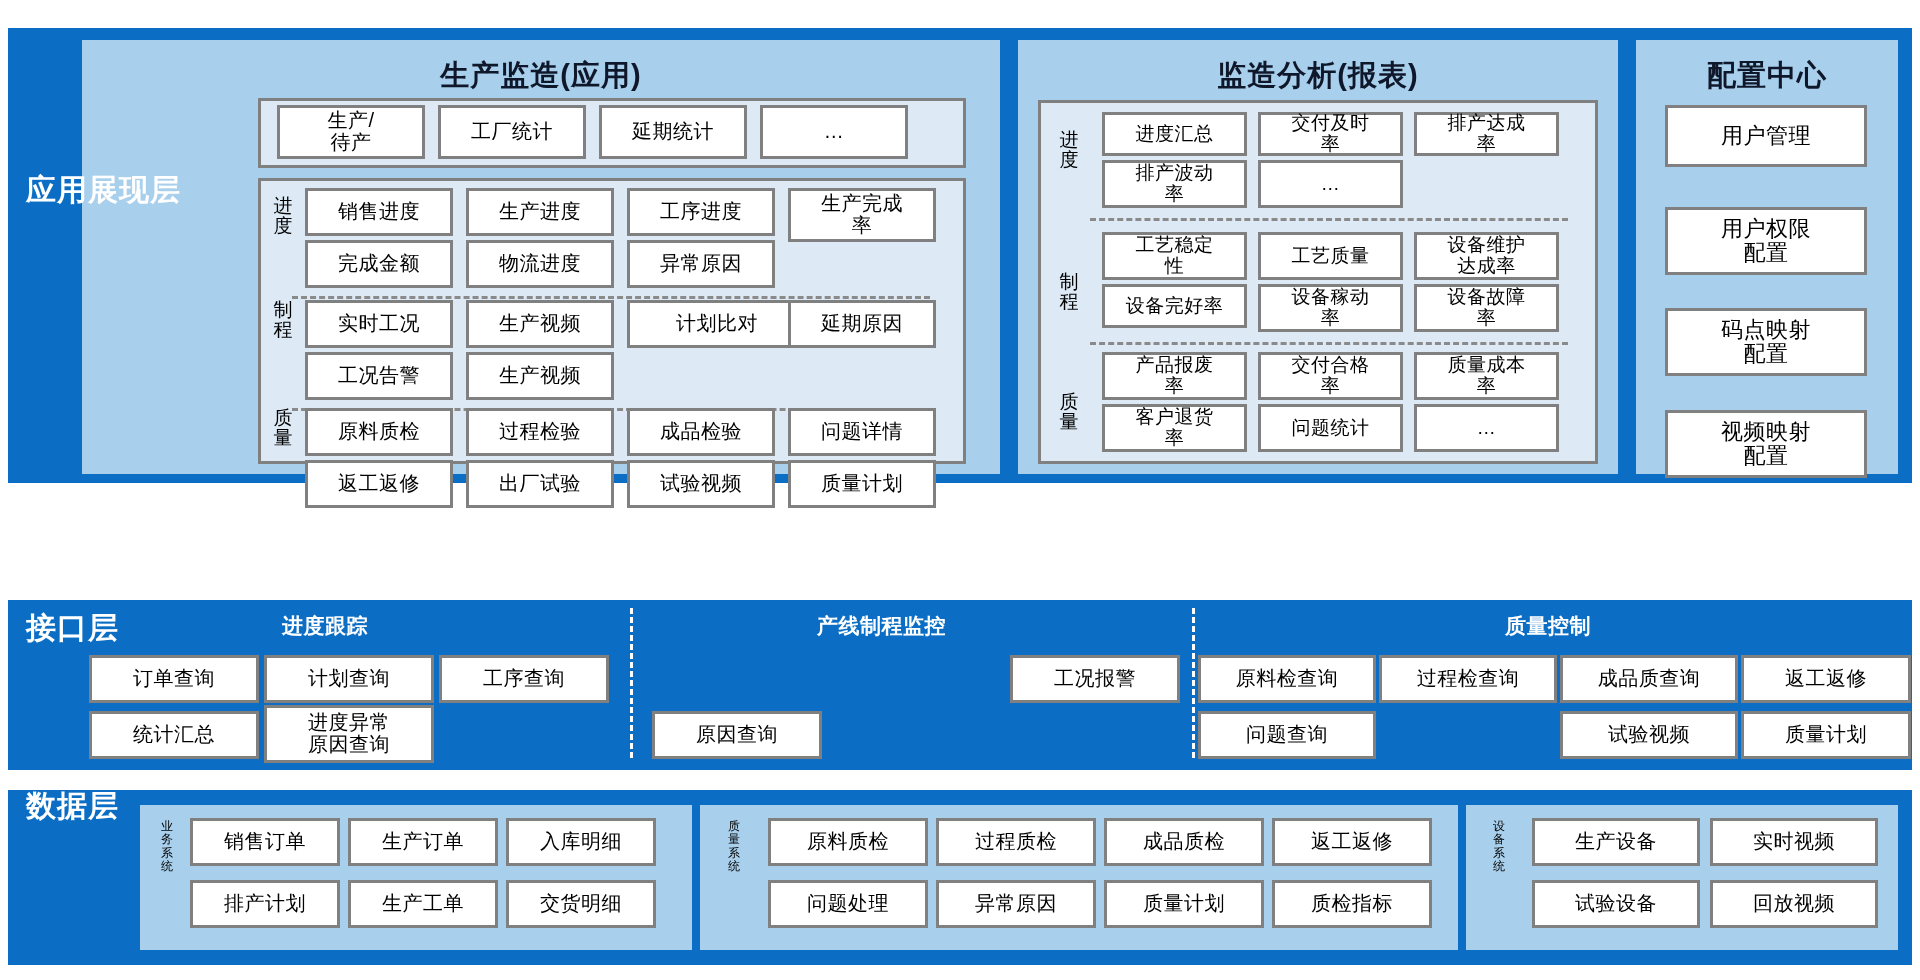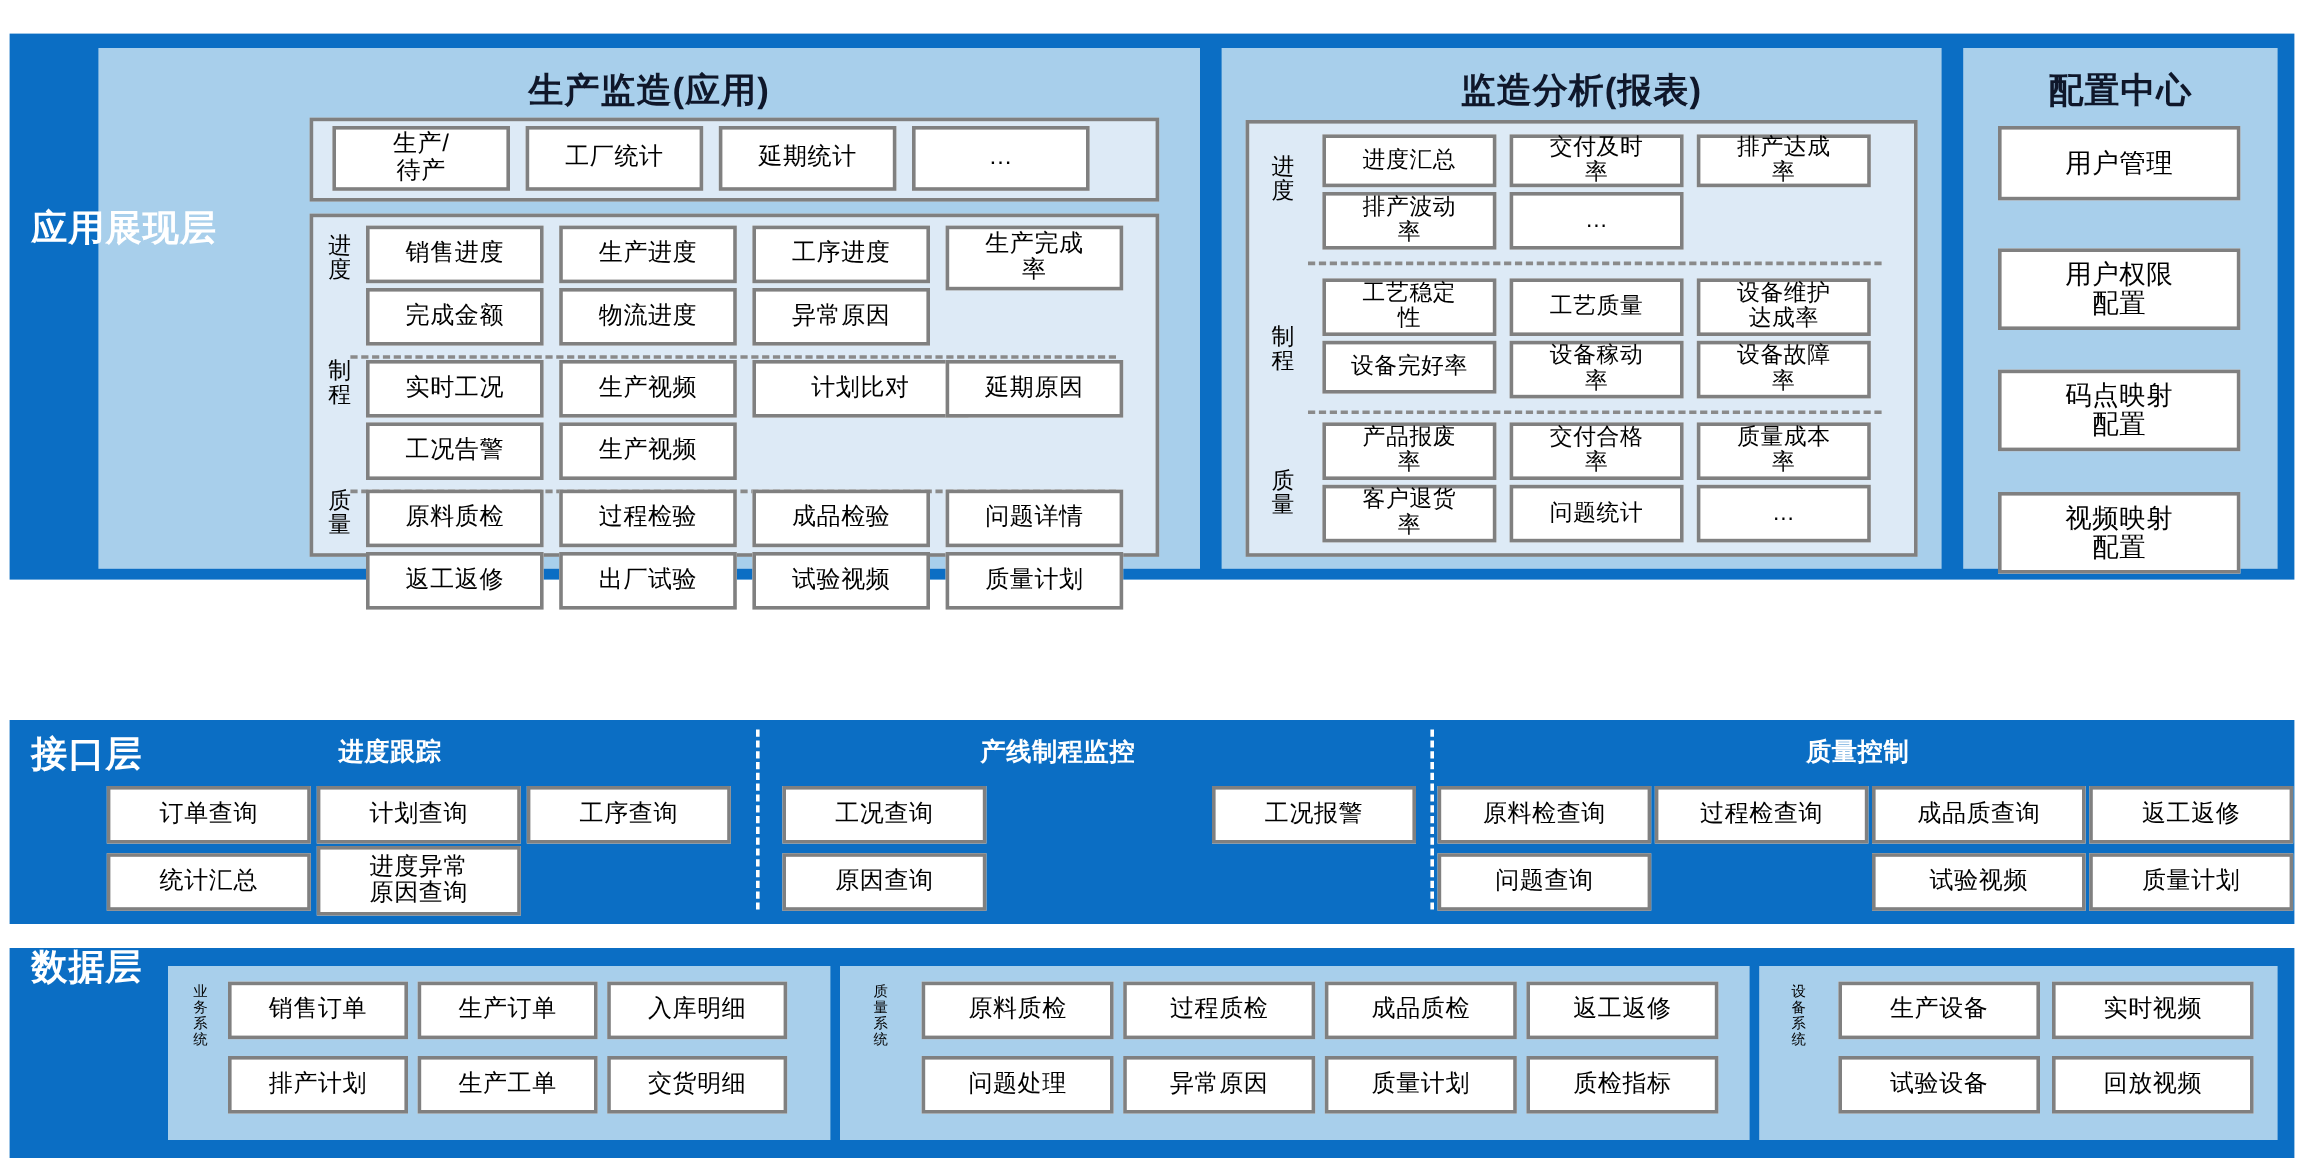--- a/index.html
+++ b/index.html
@@ -258,21 +258,20 @@
   <div class="vdash" style="left:630px; top:608px; height:150px;"></div>
   <div class="vdash" style="left:1192px; top:608px; height:150px;"></div>
 
   <div class="box small" style="position:absolute; left:89px; top:655px; width:170px; height:48px;">订单查询</div>
   <div class="box small" style="position:absolute; left:264px; top:655px; width:170px; height:48px;">计划查询</div>
   <div class="box small" style="position:absolute; left:439px; top:655px; width:170px; height:48px;">工序查询</div>
   <div class="box small" style="position:absolute; left:89px; top:711px; width:170px; height:48px;">统计汇总</div>
   <div class="box small" style="position:absolute; left:264px; top:705px; width:170px; height:58px;">进度异常
 原因查询</div>
 
-  <div class="box small" style="position:absolute; left:652px; top:655px; width:170px; height:48px;">工况查询</div>
   <div class="box small" style="position:absolute; left:1010px; top:655px; width:170px; height:48px;">工况报警</div>
   <div class="box small" style="position:absolute; left:652px; top:711px; width:170px; height:48px;">原因查询</div>
 
   <div class="box small" style="position:absolute; left:1198px; top:655px; width:178px; height:48px;">原料检查询</div>
   <div class="box small" style="position:absolute; left:1379px; top:655px; width:178px; height:48px;">过程检查询</div>
   <div class="box small" style="position:absolute; left:1560px; top:655px; width:178px; height:48px;">成品质查询</div>
   <div class="box small" style="position:absolute; left:1741px; top:655px; width:170px; height:48px;">返工返修</div>
   <div class="box small" style="position:absolute; left:1198px; top:711px; width:178px; height:48px;">问题查询</div>
   <div class="box small" style="position:absolute; left:1560px; top:711px; width:178px; height:48px;">试验视频</div>
   <div class="box small" style="position:absolute; left:1741px; top:711px; width:170px; height:48px;">质量计划</div>

